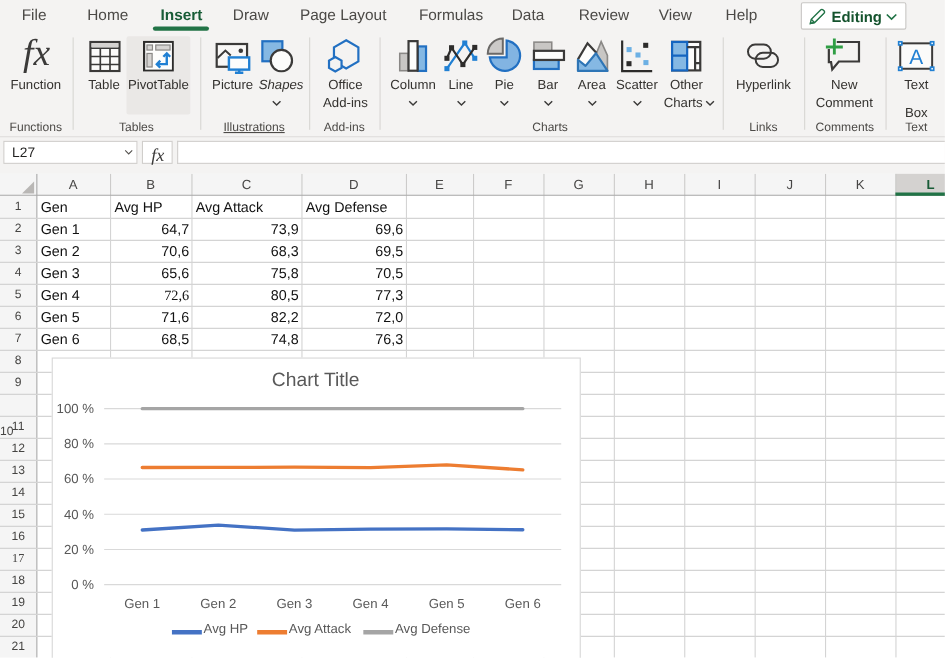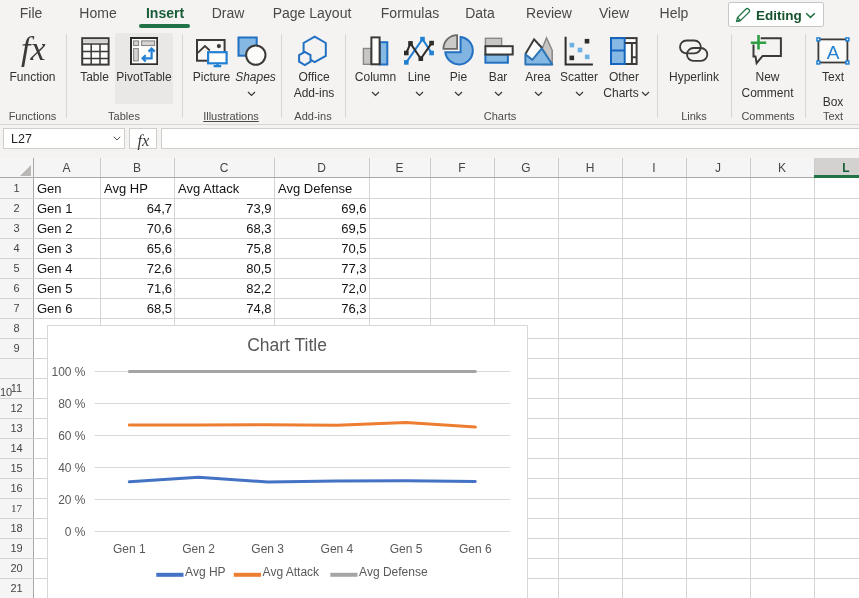--- a/index.html
+++ b/index.html
@@ -305,21 +305,21 @@
 <div class="cell num" style="left:274px;top:198px;width:92.5px;">69,6</div>
 <div class="cell" style="left:37px;top:218px;">Gen 2</div>
 <div class="cell num" style="left:100px;top:218px;width:72px;">70,6</div>
 <div class="cell num" style="left:174px;top:218px;width:97.5px;">68,3</div>
 <div class="cell num" style="left:274px;top:218px;width:92.5px;">69,5</div>
 <div class="cell" style="left:37px;top:238px;">Gen 3</div>
 <div class="cell num" style="left:100px;top:238px;width:72px;">65,6</div>
 <div class="cell num" style="left:174px;top:238px;width:97.5px;">75,8</div>
 <div class="cell num" style="left:274px;top:238px;width:92.5px;">70,5</div>
 <div class="cell" style="left:37px;top:258px;">Gen 4</div>
-<div class="cell num" style="left:100px;top:258px;width:72px;">72,6</div>
+<div class="cell num" style="left:100px;top:258px;width:72px;font-family:Liberation Serif, serif;">72,6</div>
 <div class="cell num" style="left:174px;top:258px;width:97.5px;">80,5</div>
 <div class="cell num" style="left:274px;top:258px;width:92.5px;">77,3</div>
 <div class="cell" style="left:37px;top:278px;">Gen 5</div>
 <div class="cell num" style="left:100px;top:278px;width:72px;">71,6</div>
 <div class="cell num" style="left:174px;top:278px;width:97.5px;">82,2</div>
 <div class="cell num" style="left:274px;top:278px;width:92.5px;">72,0</div>
 <div class="cell" style="left:37px;top:298px;">Gen 6</div>
 <div class="cell num" style="left:100px;top:298px;width:72px;">68,5</div>
 <div class="cell num" style="left:174px;top:298px;width:97.5px;">74,8</div>
 <div class="cell num" style="left:274px;top:298px;width:92.5px;">76,3</div>

